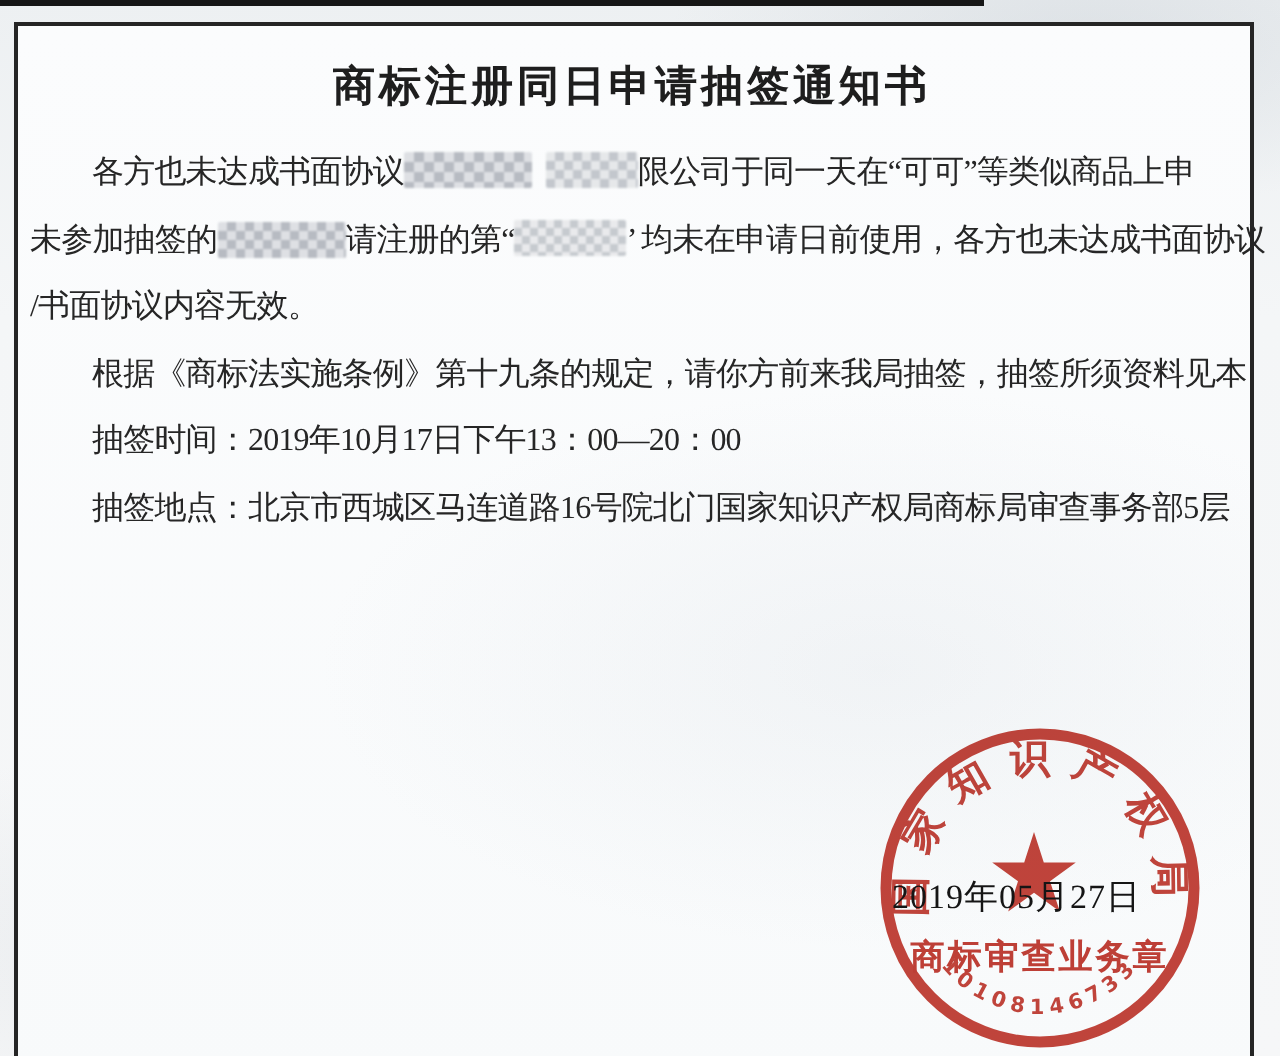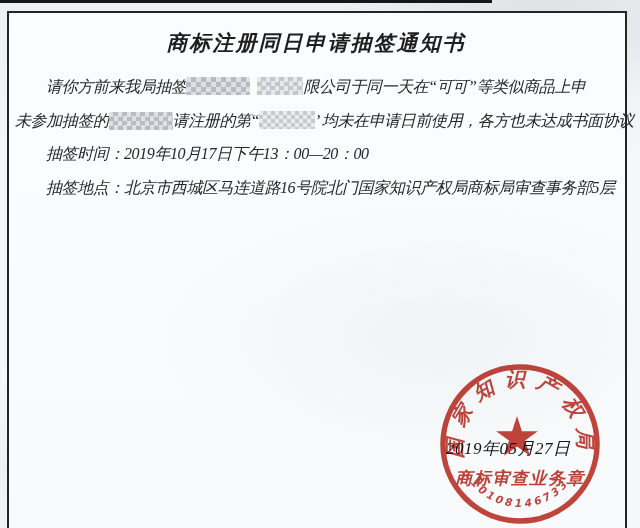--- a/index.html
+++ b/index.html
@@ -7,21 +7,20 @@
 
   .page {
     position: relative;
     width: 640px;
     height: 528px;
     overflow: hidden;
     background:
       radial-gradient(ellipse 300px 120px at 85% 4%, rgba(190,198,206,0.35), transparent 70%),
       radial-gradient(ellipse 260px 140px at 10% 90%, rgba(200,206,212,0.25), transparent 70%),
       linear-gradient(180deg, #edf0f2 0%, #f4f6f7 30%, #f6f7f8 100%);
-    font-style: italic;
   }
 
   .scan-top-line {
     position: absolute;
     left: 0; top: 0;
     width: 492px; height: 3px;
     background: #161616;
   }
 
   .frame {
@@ -110,25 +109,27 @@
 
   <div class="scan-top-line"></div>
 
   <div class="frame">
     <div class="content">
 
       <div class="doc-title">商标注册同日申请抽签通知书</div>
 
       <div class="bodytext">
 
-        <div class="line ind"><span>请你方前来我局抽签</span><span class="mosaic m-a"></span><span class="mosaic m-b"></span><span>限公司于同一天在“可可”等类似商品上申</span></div>
+        <div class="line ind"><span>各方也未达成书面协议</span><span class="mosaic m-a"></span><span class="mosaic m-b"></span><span>限公司于同一天在“可可”等类似商品上申</span></div>
 
         <div class="line"><span>未参加抽签的</span><span class="mosaic m-c"></span><span>请注册的第“</span><span class="mosaic m-d"></span><span>’ 均未在申请日前使用，各方也未达成书面协议</span></div>
 
+        <div class="line"><span>/书面协议内容无效。</span></div>
 
+        <div class="line ind"><span>根据《商标法实施条例》第十九条的规定，请你方前来我局抽签，抽签所须资料见本</span></div>
 
 
         <div class="line ind"><span>抽签时间：2019年10月17日下午13：00—20：00</span></div>
 
         <div class="line ind"><span>抽签地点：北京市西城区马连道路16号院北门国家知识产权局商标局审查事务部5层</span></div>
 
 
 
       </div>
     </div>

